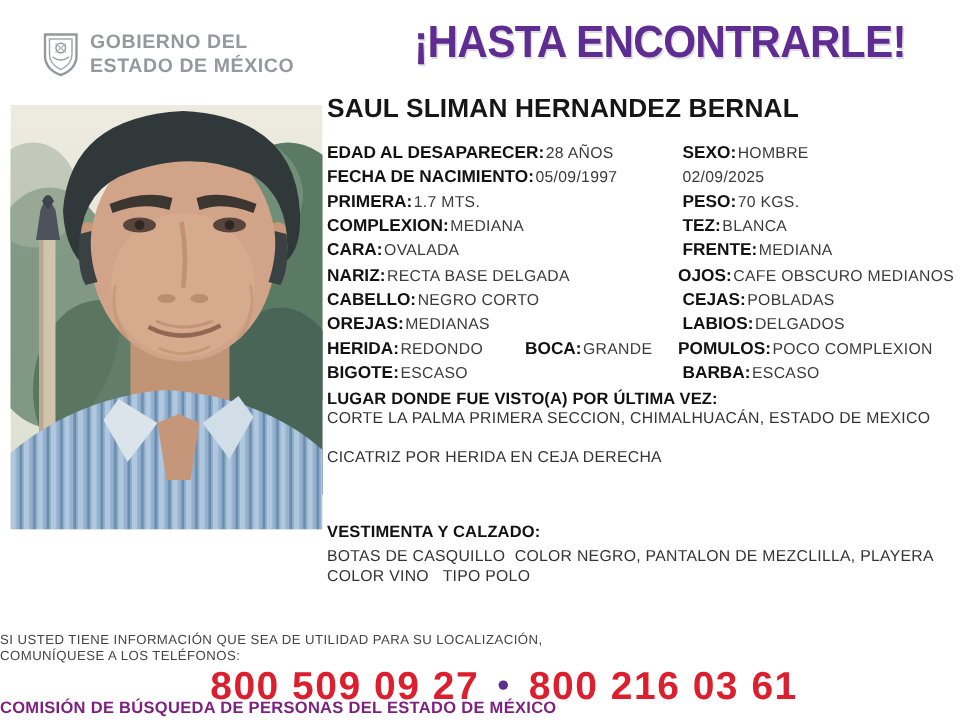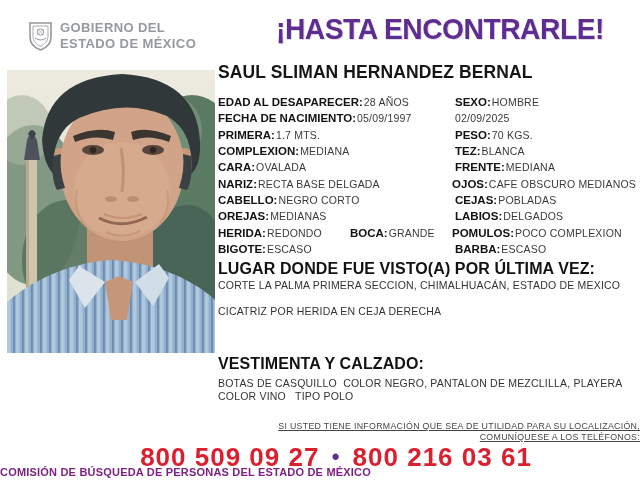--- a/index.html
+++ b/index.html
@@ -20,29 +20,29 @@
   .details{position:absolute;left:218px;top:62px;width:418px;}
   h2.person-name{margin:0 0 0 0;font-size:17.5px;font-weight:bold;color:#161616;letter-spacing:.1px;white-space:nowrap;}
   #fields{margin-top:11px;}
   .frow{display:flex;height:16.3px;align-items:center;}
   .fcell{display:flex;align-items:baseline;gap:1px;white-space:nowrap;}
   .w2a{width:237px;}.w2b{flex:1;}
   .w3a{width:132px;}.w3b{width:102px;}.w3c{flex:1;}
   .flabel{font-size:11.5px;font-weight:bold;color:#121212;}
   .fvalue{font-size:10.5px;color:#3a3a3a;letter-spacing:.2px;}
   .section{margin:0;}
-  .section h3{margin:0;font-size:16px;font-weight:bold;color:#121212;letter-spacing:.1px;}
+  .section h3{margin:0;font-size:11px;font-weight:bold;color:#121212;letter-spacing:.1px;}
   .section p{margin:1px 0 0 0;font-size:10.5px;color:#333;letter-spacing:.2px;line-height:13px;white-space:pre-wrap;}
   .sec-lugar{margin-top:3px;}
   .sec-senas{margin-top:13px;}
   .sec-vestimenta{margin-top:37px;}
   .sec-vestimenta p{margin-top:4px;width:416px;}
   .footer-info{
-    position:absolute;left:0;right:0;top:421px;margin:0;text-align:right;
-    font-size:8.8px;color:#454545;line-height:10.5px;letter-spacing:.3px;text-decoration:underline;
+    position:absolute;left:0;right:0;top:421px;margin:0;text-align:left;
+    font-size:8.8px;color:#454545;line-height:10.5px;letter-spacing:.3px;
   }
   .phones{
     position:absolute;left:0;right:0;top:442px;text-align:center;
     font-size:26px;font-weight:bold;color:#dc1f2e;letter-spacing:1px;white-space:nowrap;padding-left:32px;
   }
   .phones .bullet{color:#5f2c91;font-size:22px;vertical-align:2px;padding:0 4px;}
   .commission{
     position:absolute;left:0;right:0;top:466px;
     font-size:11px;font-weight:bold;color:#7d2181;letter-spacing:.2px;
   }

